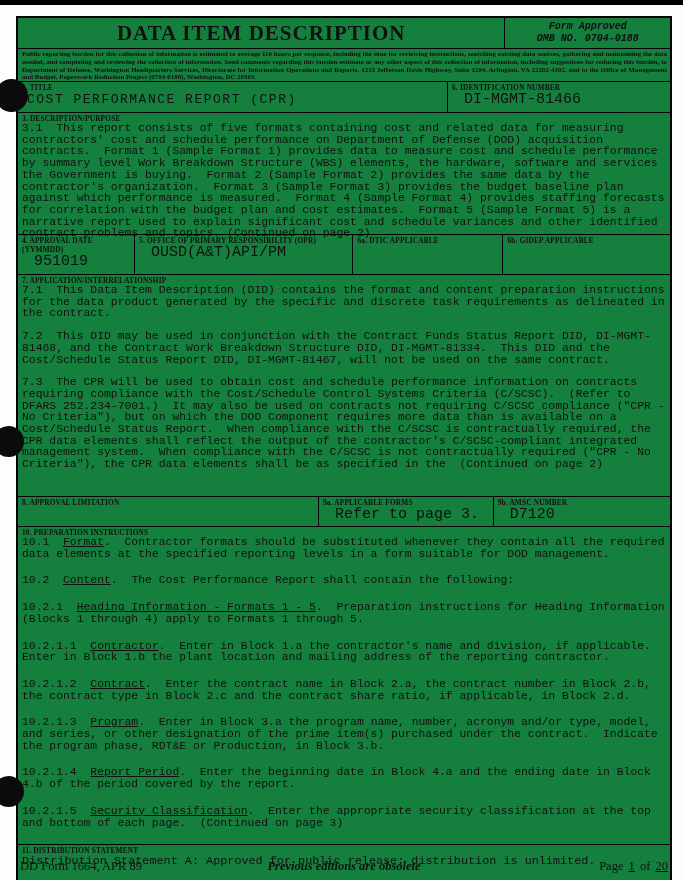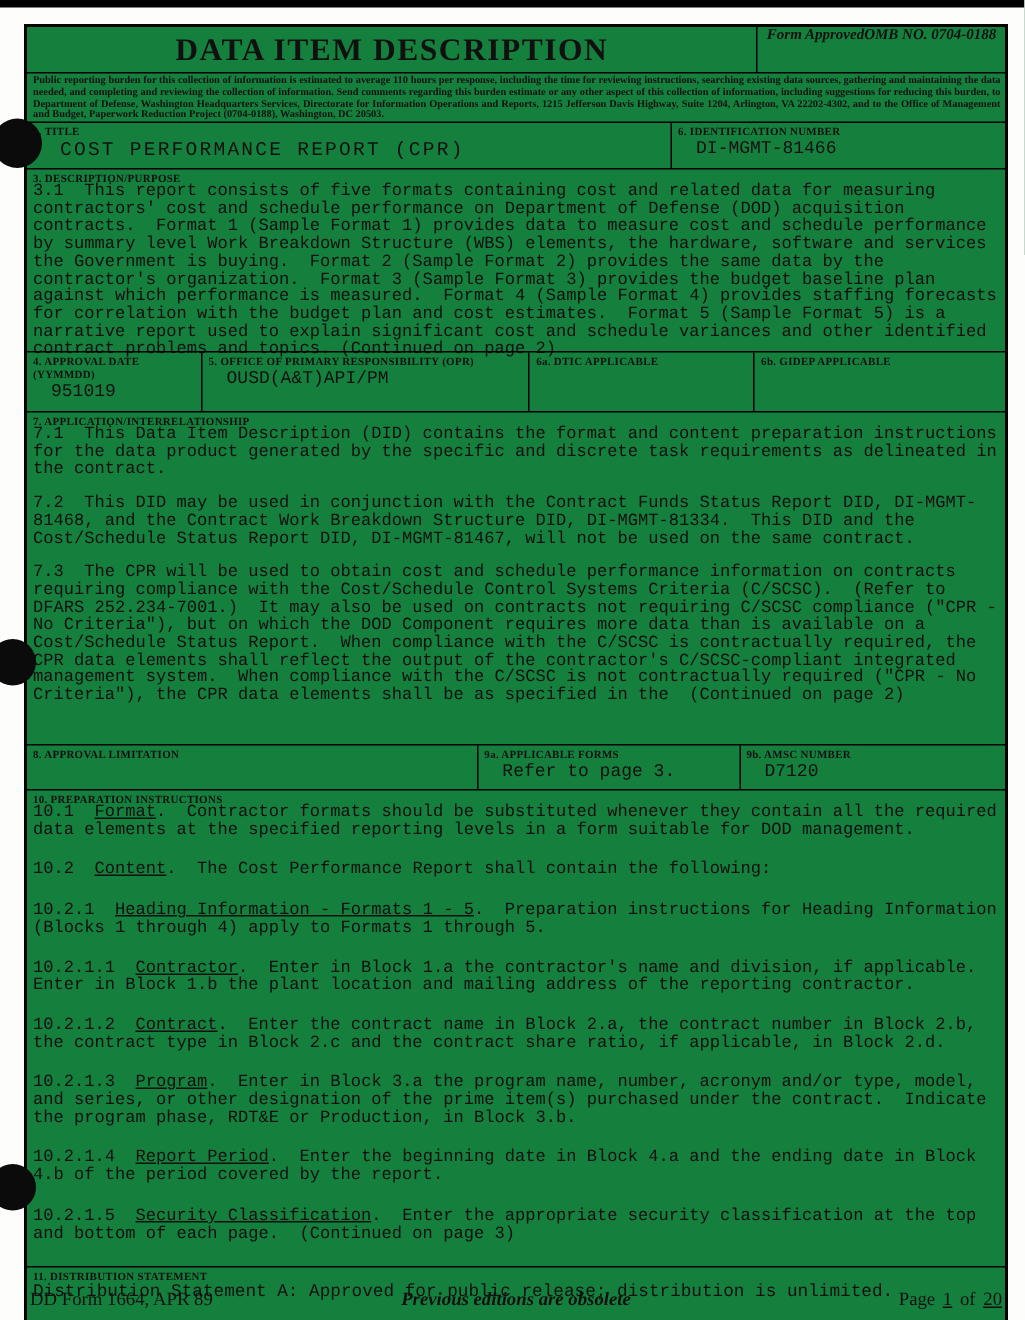--- a/index.html
+++ b/index.html
@@ -27,34 +27,34 @@
   .sec.first{border-top:none;}
   .hrow{display:flex;}
   .hrow > .cell{box-sizing:border-box;padding:1px 0 0 4px;}
   .hrow > .cell + .cell{border-left:1px solid #000;}
 
   
   .hdr{height:30px;display:flex;}
   .hdr-title{flex:1;display:flex;align-items:center;justify-content:center;}
   .form-title{font-weight:bold;font-size:21px;letter-spacing:1px;font-family:"Liberation Serif",serif;}
   .omb-cell{width:25.4%;border-left:1px solid #000;box-sizing:border-box;
-    display:flex;flex-direction:row;justify-content:center;}
+    display:flex;flex-direction:column;align-items:center;justify-content:center;font-family:Liberation Mono, monospace;}
   .omb-line{font-style:italic;font-weight:bold;font-size:10px;line-height:12px;}
 
   
   .burden{height:33px;padding:1px 3px 0 4px;box-sizing:border-box;}
   .burden-text{font-size:6.9px;line-height:7.8px;font-weight:bold;text-align:justify;}
 
   
   .flabel{font-size:7.3px;font-weight:bold;font-family:"Liberation Serif",serif;letter-spacing:.2px;line-height:9px;}
 
   
   .mono{font-family:"Liberation Mono","DejaVu Sans Mono",monospace;}
-  .cell-value{font-size:12px;line-height:15px;padding-left:12px;}
-  .big-value{font-size:13px;letter-spacing:1.5px;padding-left:5px;margin-left:13px;}
+  .cell-value{font-size:15px;line-height:15px;padding-left:12px;}
+  .big-value{font-size:13px;letter-spacing:1.5px;padding-left:5px;}
 
   .titlerow{height:31px;}
   .row4{height:40px;}
   .row8{height:30px;margin-top:34px;}
   .c-w1{width:17.8%;} .c-w2{width:33.5%;} .c-w3{width:23%;} .c-w4{flex:1;}
   .c-a1{width:46%;} .c-a2{width:26.8%;} .c-a3{flex:1;}
   .c-t1{width:65.8%;} .c-t2{flex:1;}
 
   .s3{height:122px;}
   .s7{height:188px;}

